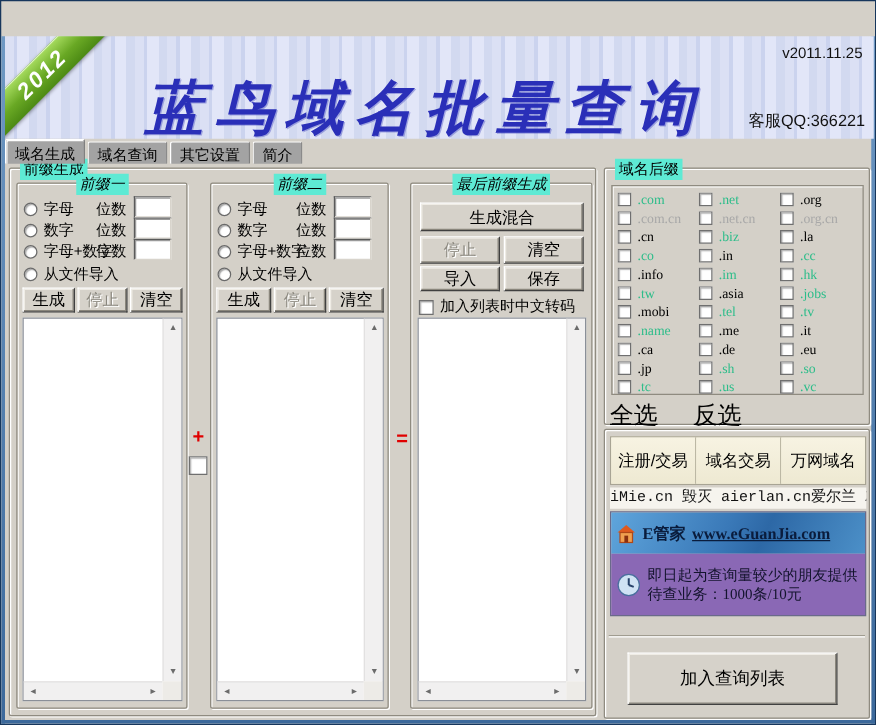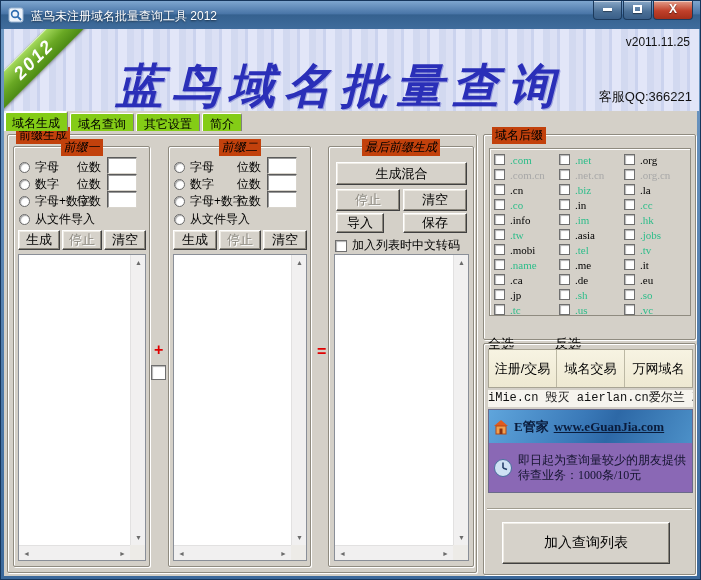--- a/index.html
+++ b/index.html
@@ -34,28 +34,28 @@
     font-weight:bold;font-style:italic;font-size:47px;letter-spacing:9px;color:#2a2fb8;white-space:nowrap;
     text-shadow:1px 1px 0 rgba(42,47,184,.35);}
   .banner-ver{position:absolute;right:9px;top:6px;font-size:12px;color:#111;}
   .banner-qq{position:absolute;right:7px;bottom:5px;font-size:13px;color:#111;}
   .ribbon{position:absolute;left:-45px;top:17px;width:150px;height:27px;transform:rotate(-45deg);
     background:linear-gradient(180deg,#a8dd60,#69a824 55%,#4c8a14);
     box-shadow:0 1px 3px rgba(0,0,0,.4), inset 0 1px 0 rgba(255,255,255,.6);
     color:#fff;font-weight:bold;font-style:italic;font-size:18px;text-align:center;line-height:26px;letter-spacing:2px;}
   
   .tabbar{position:absolute;left:3px;top:110px;height:20px;display:flex;align-items:flex-end;}
-  .tab{height:18px;padding:2px 7px 0 7px;margin-right:2px;background:#84cc16;font-size:12px;
+  .tab{height:18px;padding:2px 7px 0 7px;margin-right:2px;background:#a3a3a3;font-size:12px;
     border:1px solid #808080;border-bottom:none;border-top-color:#fff;border-left-color:#fff;
     border-radius:2px 2px 0 0;white-space:nowrap;}
   .tab.active{height:20px;padding-top:3px;box-shadow:inset 1px 1px 0 #fff;position:relative;z-index:2;}
   
   .gbx{position:absolute;border:1px solid #8f8b80;border-radius:2px;
     box-shadow:1px 1px 0 #ffffff, inset 1px 1px 0 #ffffff;}
-  .gbx-label{position:absolute;top:-8px;left:8px;background:#c2410c;padding:0 3px;font-size:12px;white-space:nowrap;}
+  .gbx-label{position:absolute;top:-8px;left:8px;background:#5eead4;padding:0 3px;font-size:12px;white-space:nowrap;}
   .gbx-label.center{left:50%;transform:translateX(-50%);font-style:italic;}
   
   .btn3d{position:absolute;background:#d6d2ca;border:1px solid #404040;border-top-color:#fff;border-left-color:#fff;
     box-shadow:inset -1px -1px 0 #8a867c, inset 1px 1px 0 #efece5;
     text-align:center;font-size:13px;color:#000;display:flex;align-items:center;justify-content:center;white-space:nowrap;}
   .btn3d.disabled{color:#8a877e;text-shadow:1px 1px 0 #fff;}
   .radio{display:inline-block;width:11px;height:11px;border-radius:50%;background:#fff;
     border:1px solid #6a6a6a;box-shadow:inset 1px 1px 1px rgba(0,0,0,.35);flex:none;}
   .cbx{display:inline-block;width:12px;height:12px;background:#fff;border:1px solid #6f6f6f;
     box-shadow:inset 1px 1px 1px rgba(0,0,0,.3);flex:none;}
@@ -74,21 +74,21 @@
   
   .op{position:absolute;color:#e00000;font-size:16px;font-weight:bold;}
   
   .sfx-inner{position:absolute;left:5px;top:13px;width:202px;height:168px;border:1px solid #8f8b80;
     box-shadow:inset 1px 1px 0 #fff;padding:3px 2px 0 4px;}
   .sfx-grid{display:grid;grid-template-columns:65px 65px 62px;grid-auto-rows:15px;align-items:center;}
   .sfx-cell{display:flex;align-items:center;gap:5px;overflow:hidden;}
   .sfx-cell .cbx{width:11px;height:11px;}
   .sfx-label{font-family:Liberation Serif, serif;font-size:11px;}
   .sfx-label.green{color:#2dbd8a;} .sfx-label.black{color:#000;} .sfx-label.gray{color:#a8a8a8;}
-  .sel-link{position:absolute;font-size:13px;text-decoration:underline;color:#000;white-space:nowrap;margin-top:16px;}
+  .sel-link{position:absolute;font-size:19px;text-decoration:underline;color:#000;white-space:nowrap;}
   
   .promo-strip{position:absolute;left:4px;top:5px;width:205px;height:39px;background:#f3efda;
     border:1px solid #a8a494;display:flex;}
   .promo-btn{flex:1;border-right:1px solid #bcb8a4;display:flex;align-items:center;justify-content:center;
     font-size:13px;background:linear-gradient(180deg,#f7f3e2,#eee9d2);white-space:nowrap;}
   .promo-btn:last-child{border-right:none;}
   .marquee{position:absolute;left:4px;top:46px;width:205px;height:17px;background:#f6f4ee;
     font-family:"Liberation Mono","DejaVu Sans Mono",monospace;font-size:12px;line-height:17px;
     white-space:nowrap;overflow:hidden;color:#111;}
   .ad{position:absolute;left:4px;top:65px;width:205px;height:84px;border:1px solid #6a6a8a;font-family:Liberation Serif, serif;}
@@ -99,33 +99,20 @@
   .ad-bottom{position:absolute;left:0;top:33px;right:0;bottom:0;background:#8a68b5;
     display:flex;align-items:center;gap:5px;padding:0 4px;color:#14142e;font-size:12px;line-height:15px;}
   .hr-groove{position:absolute;left:3px;right:3px;height:2px;border-top:1px solid #a09c90;border-bottom:1px solid #fff;}
   .add-btn{left:18px;top:178px;width:168px;height:42px;font-size:14px;}
 </style>
 </head>
 <body>
 
 <div class="window">
 
-  <div class="titlebar">
-    <svg class="app-icon" viewBox="0 0 16 16">
-      <rect x="1" y="1" width="14" height="14" rx="2" fill="#eef4fb" stroke="#9ab4d0"></rect>
-      <circle cx="7" cy="7" r="3.4" fill="none" stroke="#2f6db0" stroke-width="1.6"></circle>
-      <line x1="9.6" y1="9.6" x2="13" y2="13" stroke="#2f6db0" stroke-width="1.8"></line>
-    </svg>
-    <span class="title-text">蓝鸟未注册域名批量查询工具 2012</span>
-    <div class="capbtns">
-      <div class="capbtn"><span class="glyph-min"></span></div>
-      <div class="capbtn"><span class="glyph-max"></span></div>
-      <div class="capbtn close"><span class="glyph-x">X</span></div>
-    </div>
-  </div>
   <div class="frame-l"></div>
   <div class="frame-r"></div>
   <div class="frame-b"></div>
 
   <div class="banner">
     <div class="ribbon">2012</div>
     <div class="banner-title">蓝鸟域名批量查询</div>
     <div class="banner-ver">v2011.11.25</div>
     <div class="banner-qq">客服QQ:366221</div>
   </div>
@@ -224,21 +211,21 @@
     </div>
   </div>
 
   <div class="op" style="left:316px;top:342px;">=</div>
 
   <div class="gbx" style="left:327px;top:145px;width:146px;height:421px;">
     <span class="gbx-label center">最后前缀生成</span>
     <div class="btn3d" style="left:7px;top:15px;width:131px;height:23px;">生成混合</div>
     <div class="btn3d disabled" style="left:7px;top:42px;width:64px;height:22px;">停止</div>
     <div class="btn3d" style="left:74px;top:42px;width:64px;height:22px;">清空</div>
-    <div class="btn3d" style="left:7px;top:66px;width:48px;height:20px;">导入</div>
+    <div class="btn3d" style="left:7px;top:66px;width:64px;height:20px;">导入</div>
     <div class="btn3d" style="left:74px;top:66px;width:64px;height:20px;">保存</div>
     <div class="row" style="left:6px;top:90px;">
       <span class="cbx"></span>
       <span>加入列表时中文转码</span>
     </div>
     <div class="listbox" style="left:5px;top:107px;width:135px;height:307px;">
       <div class="vscroll">
         <div class="sarr up">▲</div>
         <div class="sarr down">▼</div>
       </div>

